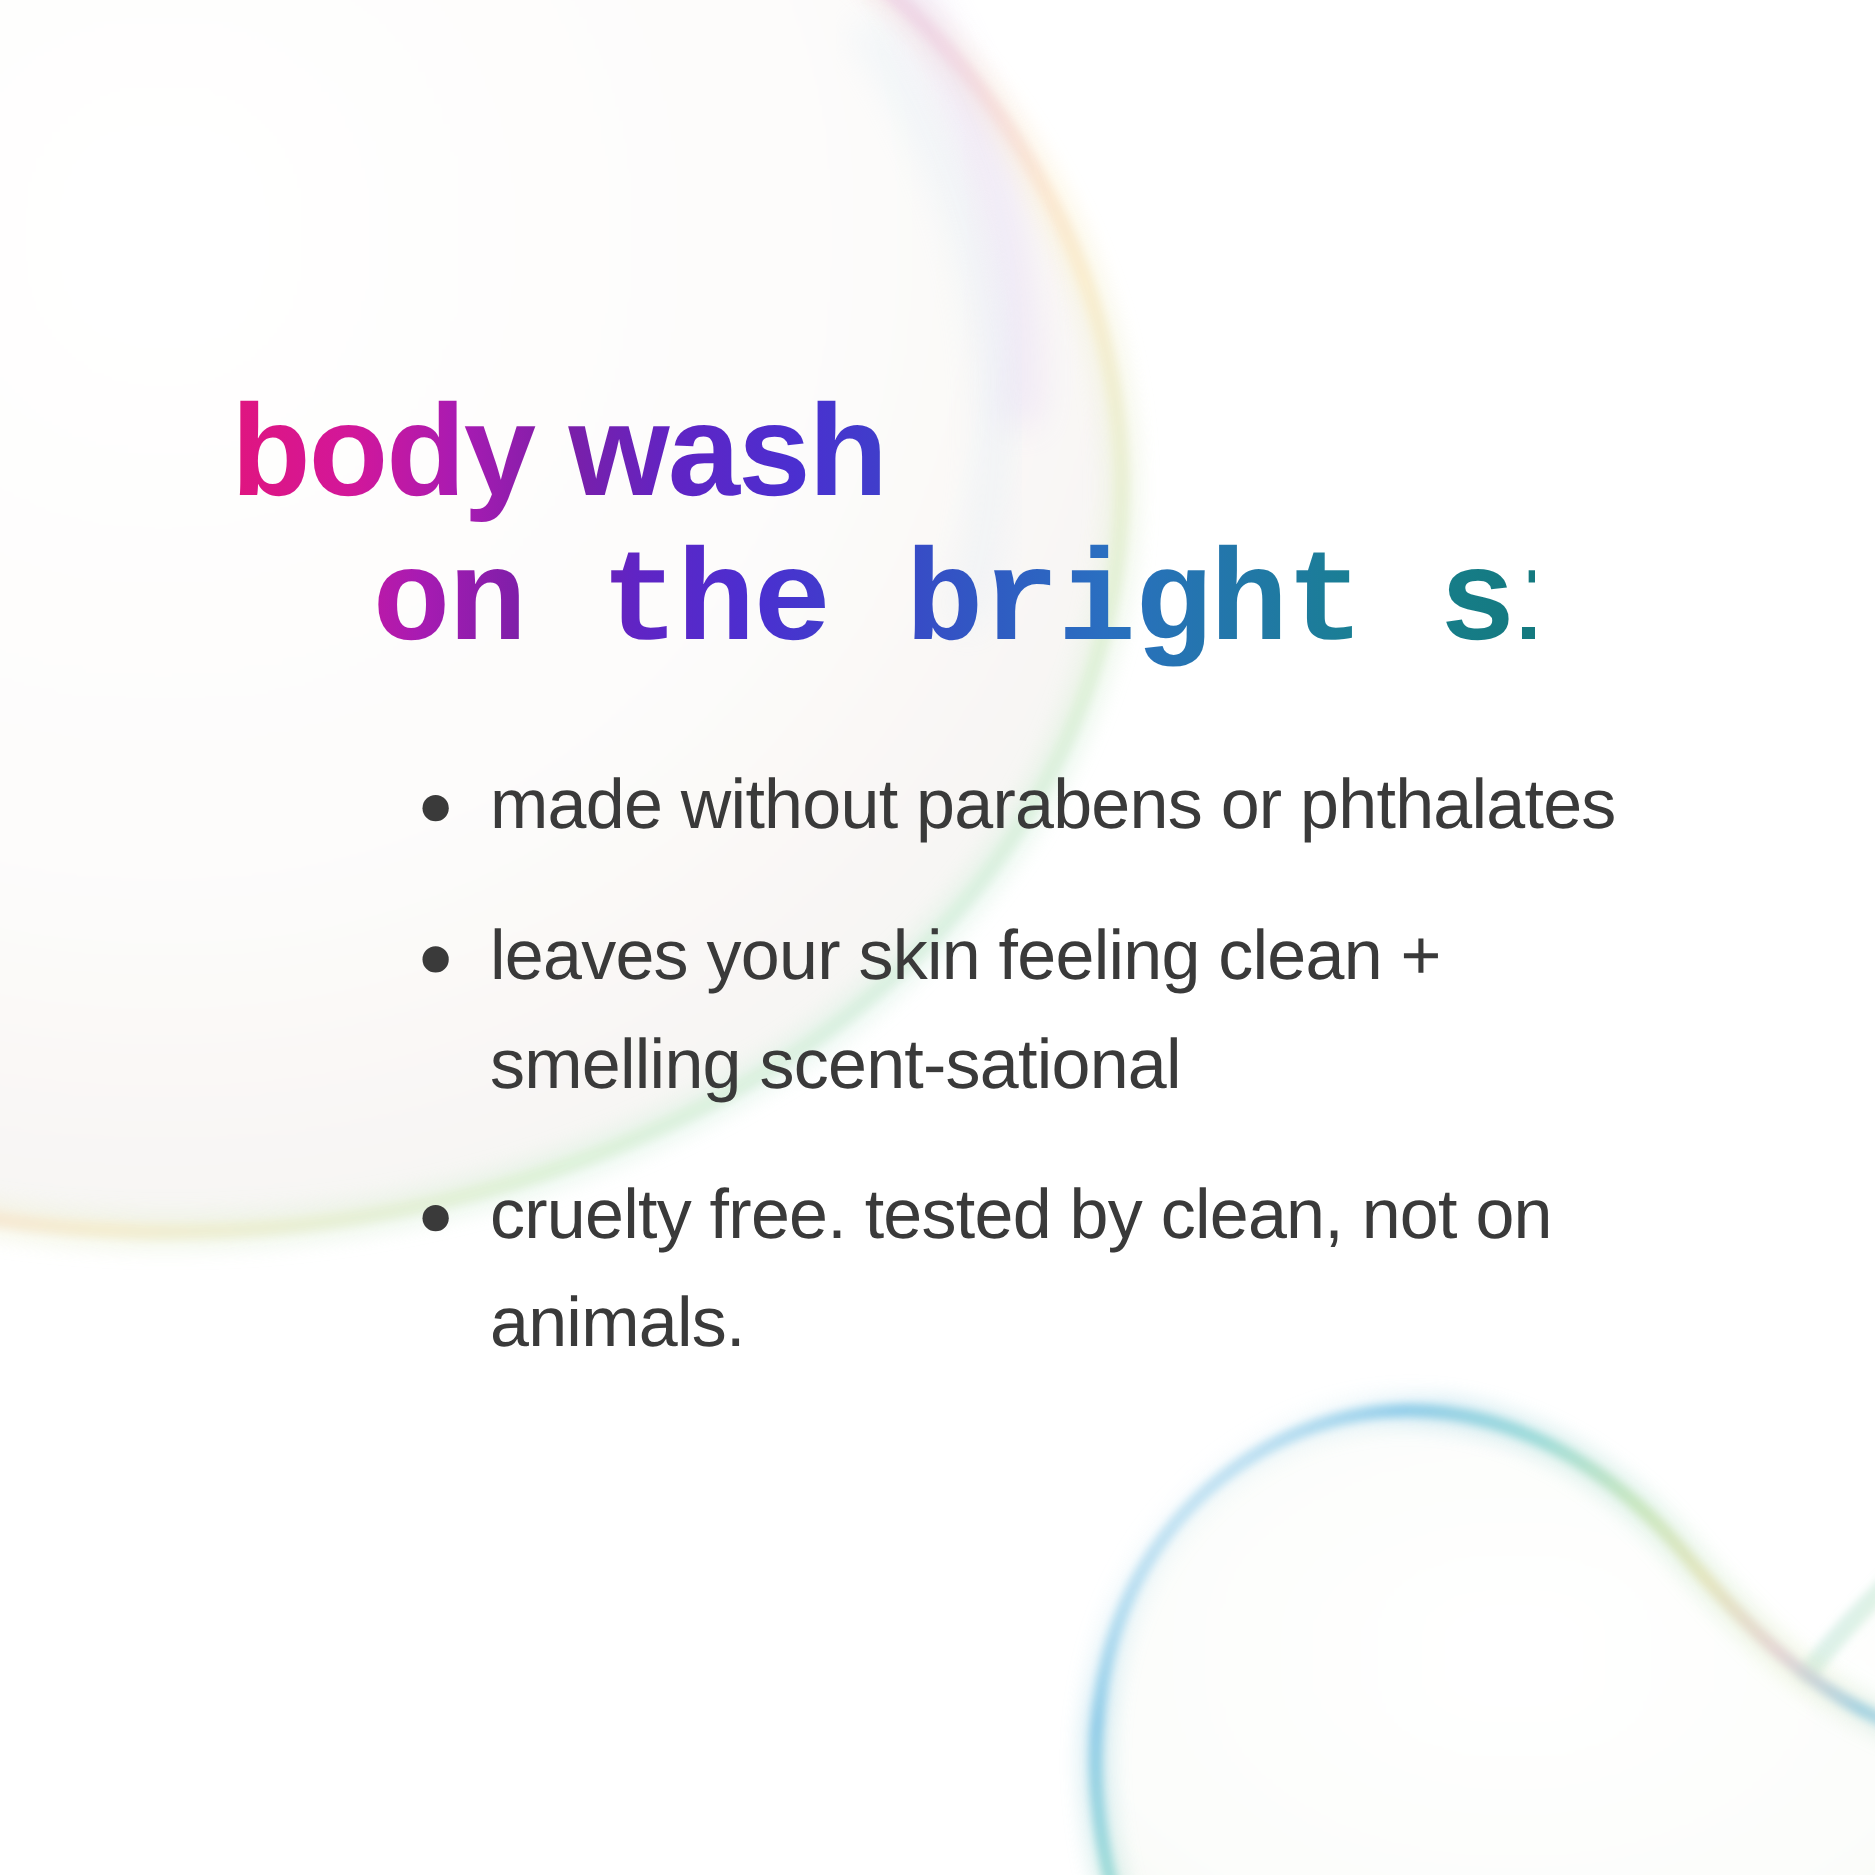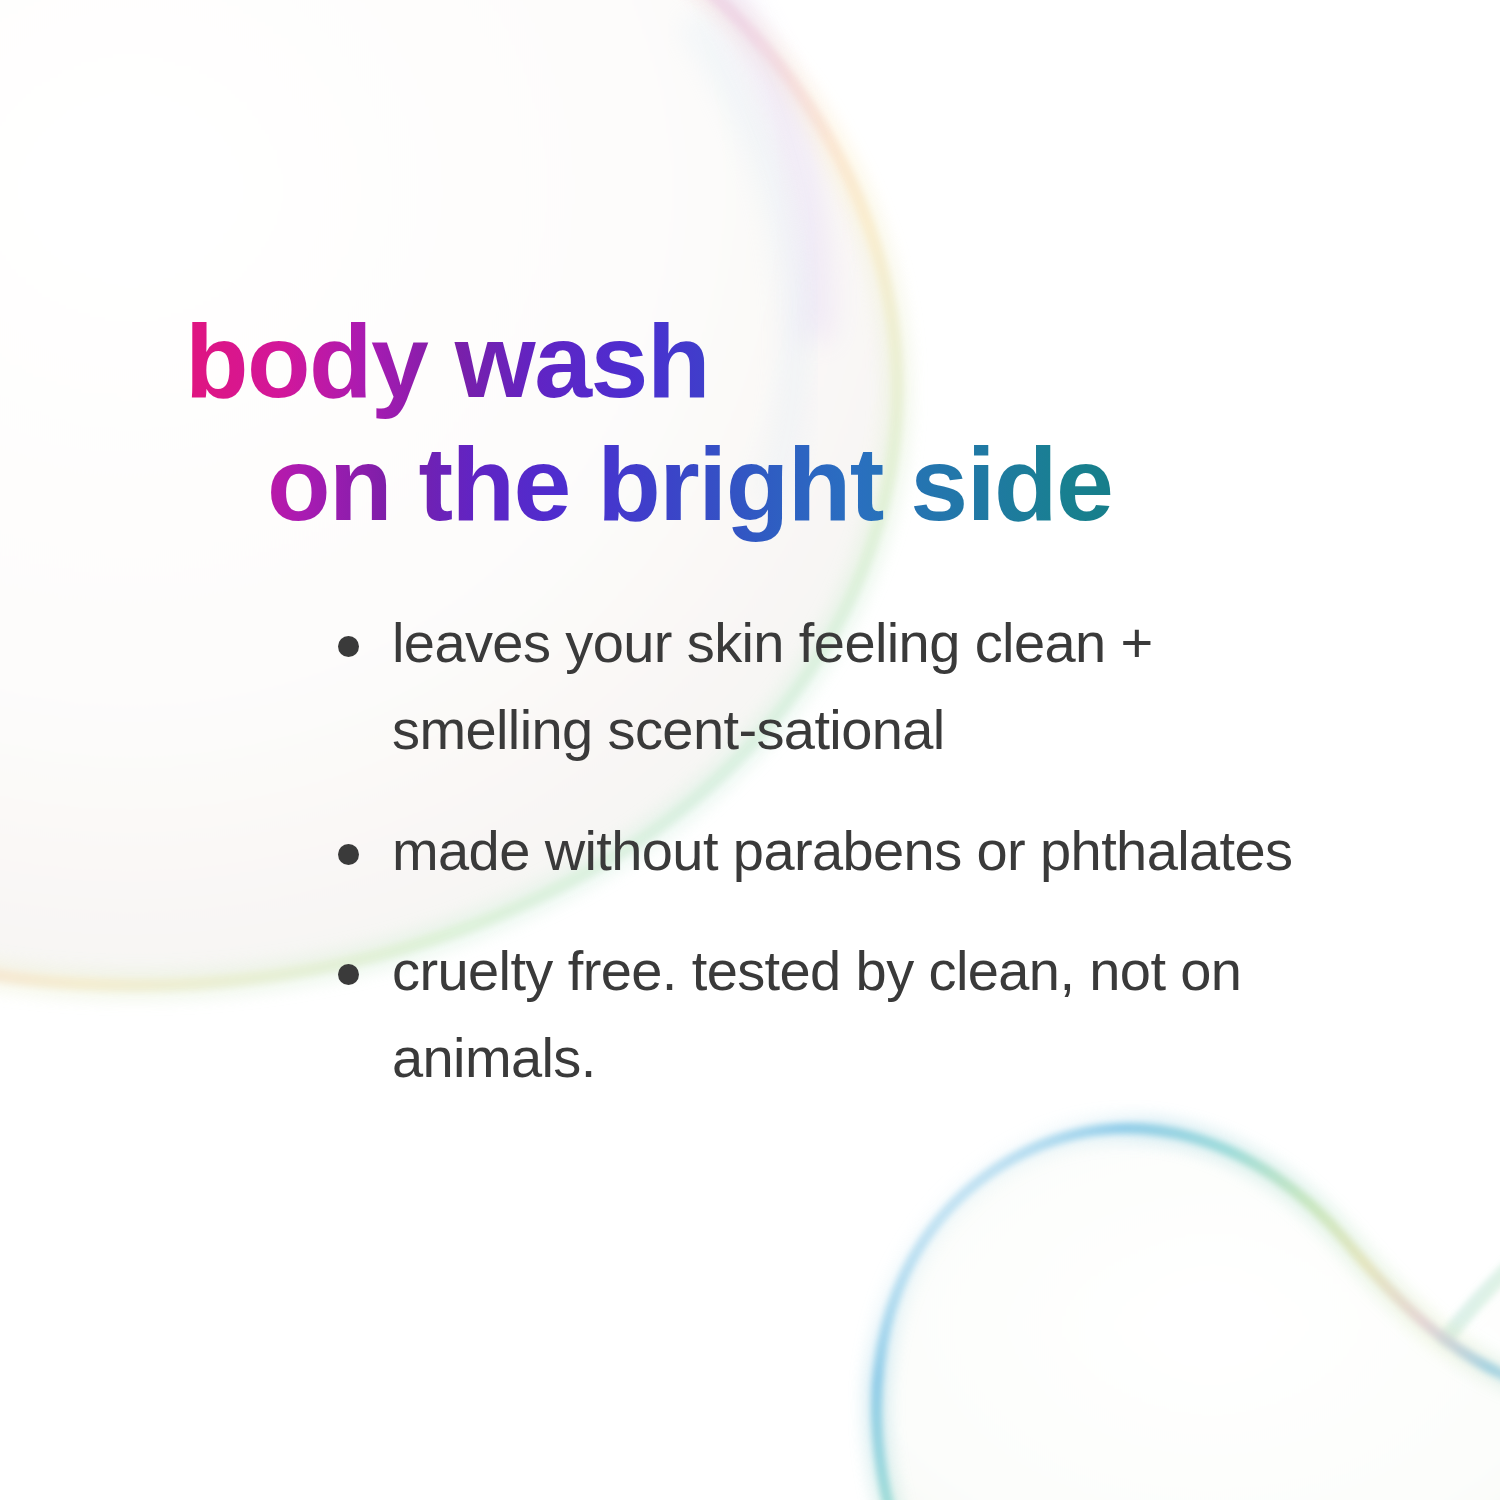--- a/index.html
+++ b/index.html
@@ -71,22 +71,23 @@
     );
     -webkit-background-clip: text;
     background-clip: text;
     color: transparent;
     -webkit-text-fill-color: transparent;
     background-size: 1075px 100%;
     background-repeat: no-repeat;
   }
   .headline .line-1 { background-position: 0 0; }
   .headline .line-2 {
-    margin-left: 82px;
+    margin-left: 113px;
     background-position: -145px 0;
+    font-family: Liberation Mono, monospace;
   }
 
   
   .bullets {
     position: absolute;
     left: 330px;
     top: 600px;
     width: 980px;
     margin: 0;
     padding: 0;
@@ -241,25 +242,25 @@
     </svg>
   </div>
 
   <div class="content">
 
     <h1 class="headline"><span class="grad-line line-1">body wash</span><span class="grad-line line-2">on the bright side</span></h1>
 
     <ul class="bullets">
       <li class="bullet">
         <span class="bullet-dot"></span>
-        <span class="bullet-text">leaves your skin feeling clean + smelling scent-sational</span>
+        <span class="bullet-text">made without parabens or phthalates</span>
       </li>
       <li class="bullet">
         <span class="bullet-dot"></span>
-        <span class="bullet-text">made without parabens or phthalates</span>
+        <span class="bullet-text">leaves your skin feeling clean + smelling scent-sational</span>
       </li>
       <li class="bullet">
         <span class="bullet-dot"></span>
         <span class="bullet-text">cruelty free. tested by clean, not on animals.</span>
       </li>
     </ul>
 
   </div>
 </div>
 

